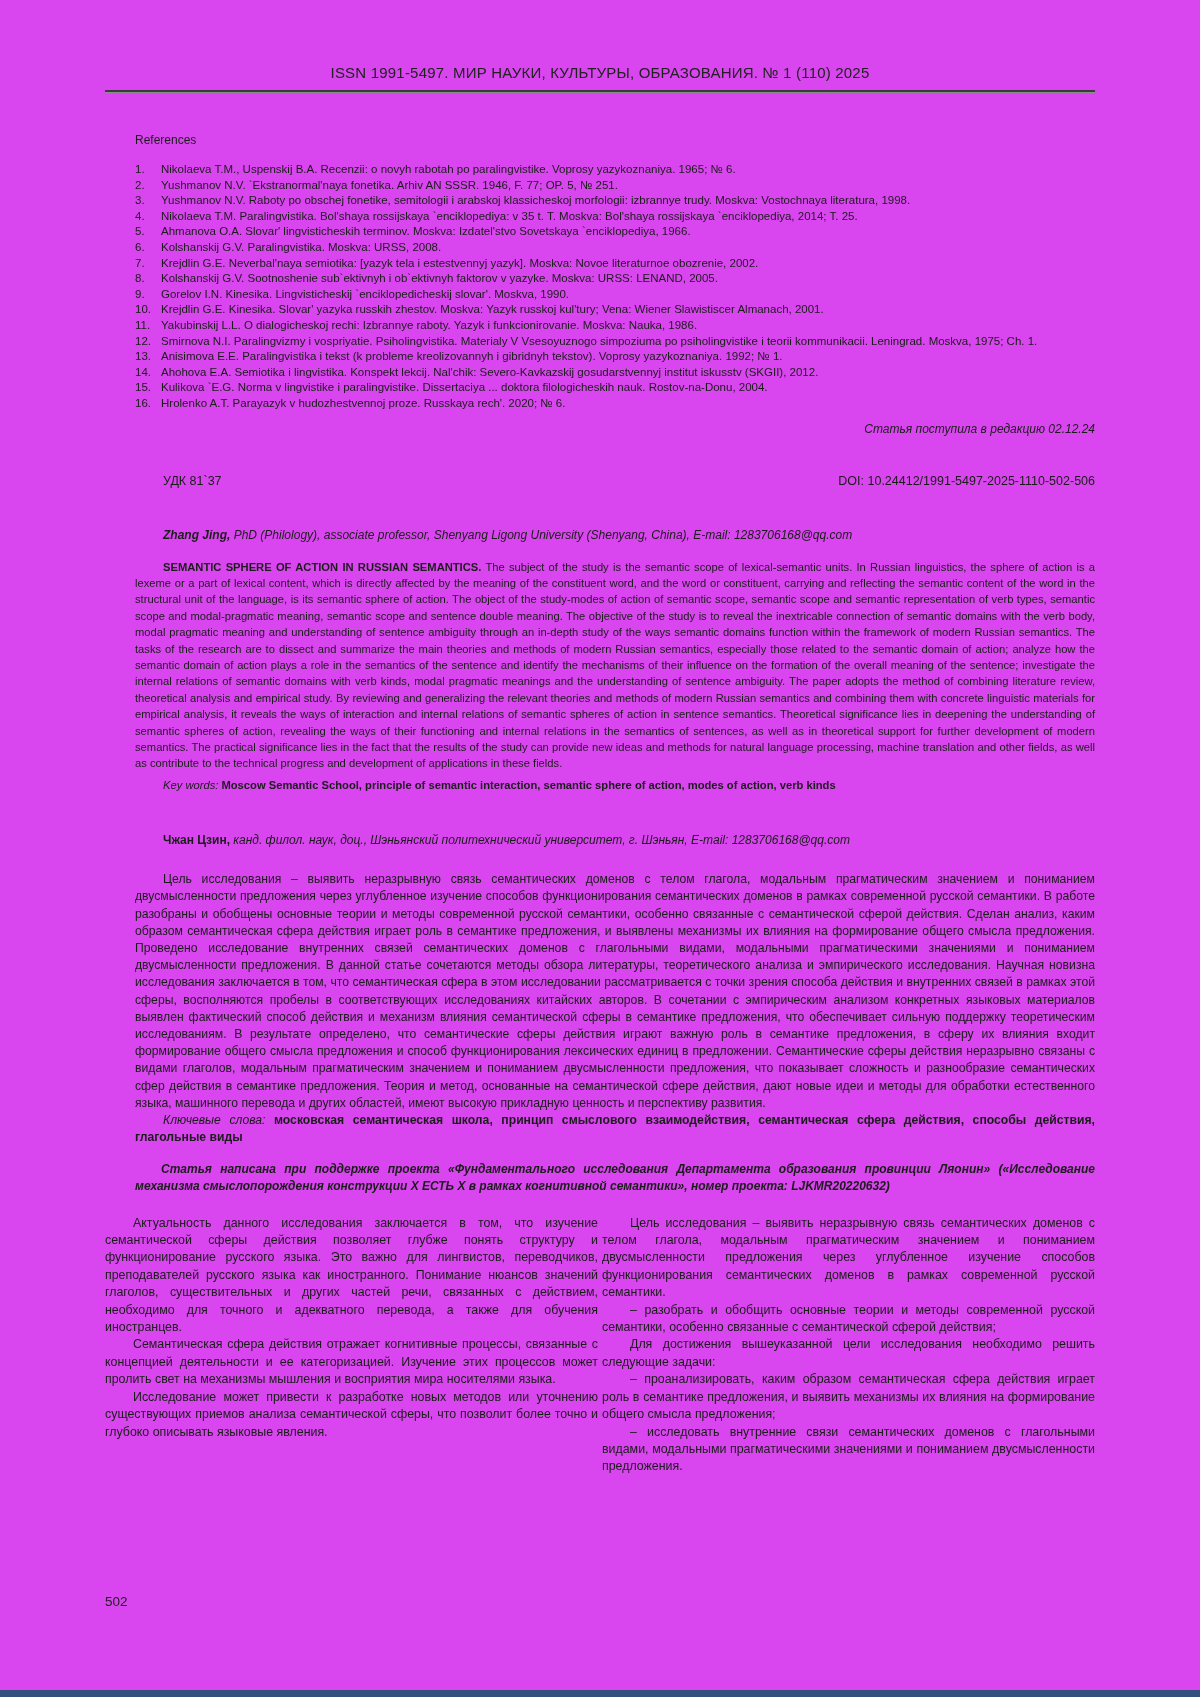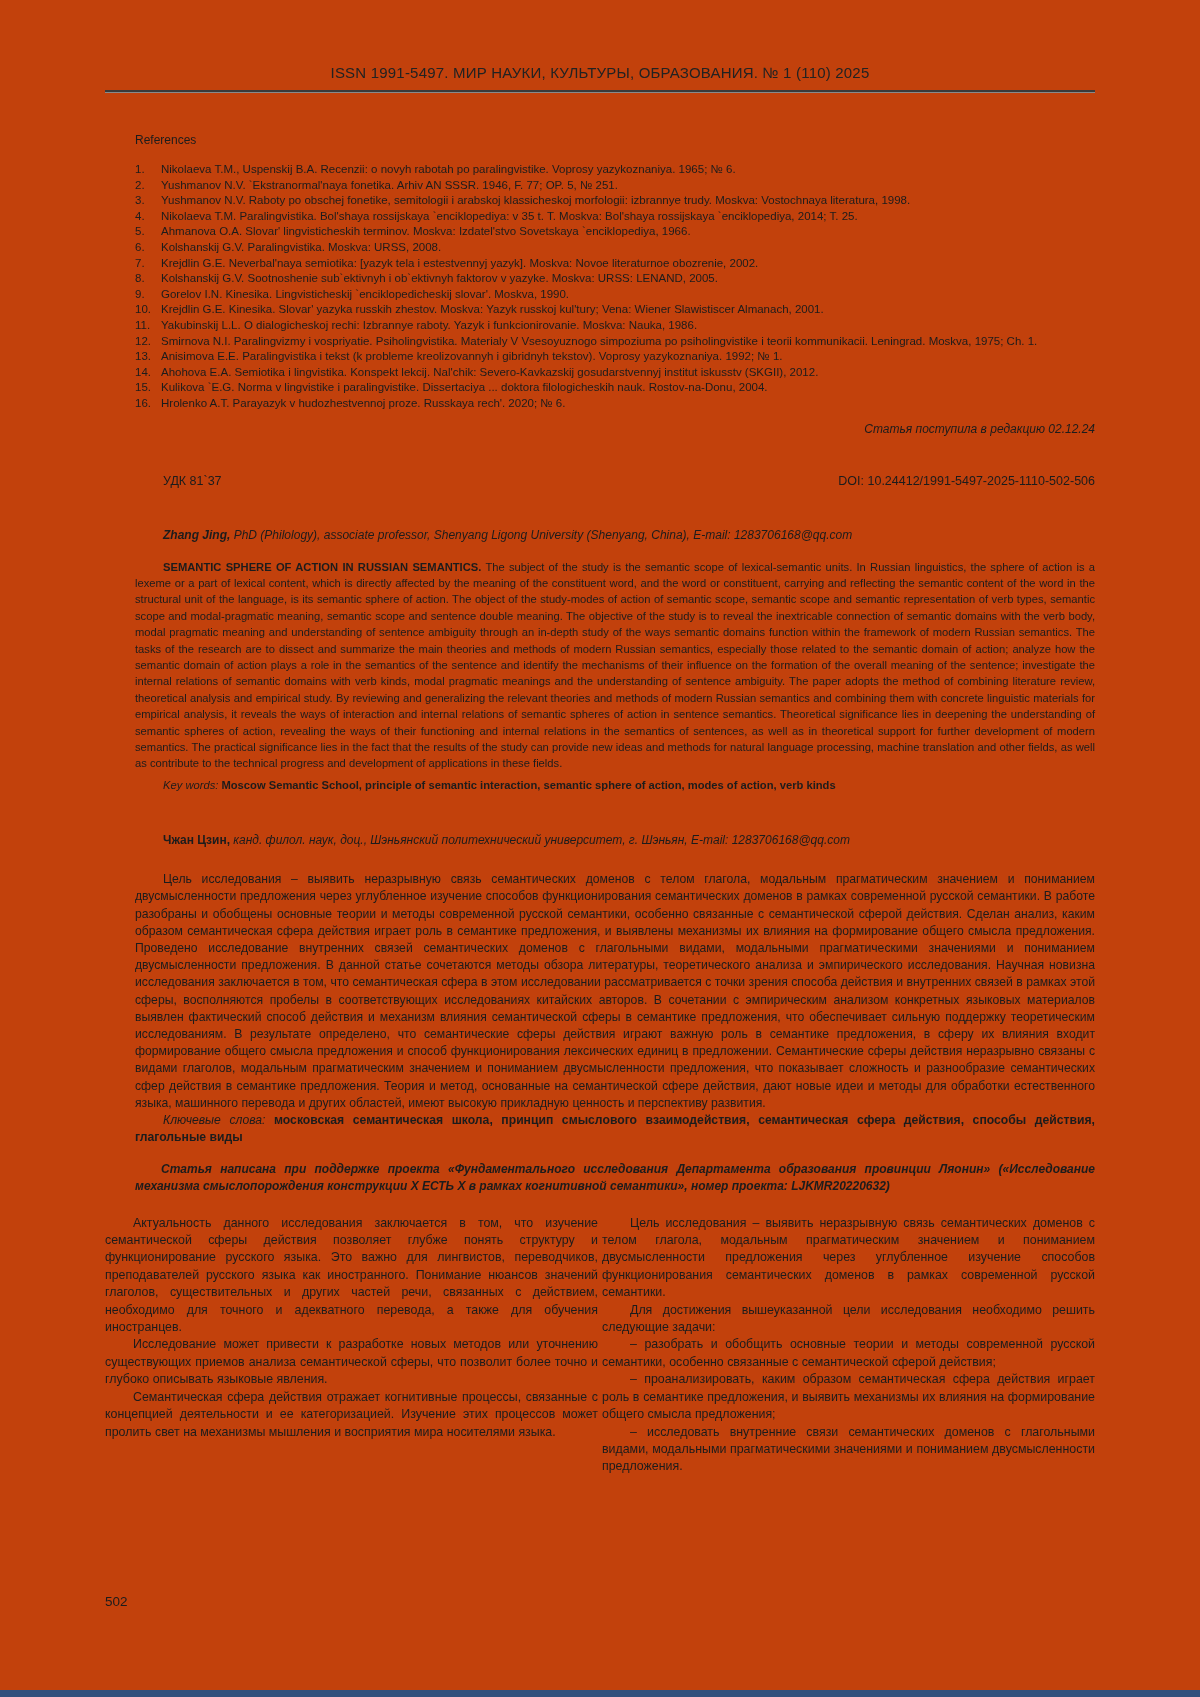--- a/index.html
+++ b/index.html
@@ -3,21 +3,21 @@
 <meta charset="utf-8">
 <style>
   * { margin: 0; padding: 0; box-sizing: border-box; }
   html, body { background: #e9e9e9; }
   body { font-family: "Liberation Sans", sans-serif; color: #1c1c1c; }
   .page {
     position: relative;
     width: 1200px;
     height: 1697px;
     margin: 0 auto;
-    background: #c2410c;
+    background: #d946ef;
     overflow: hidden;
   }
   .content { padding: 64px 105px 0 105px; }
 
   
   .journal-header {
     text-align: center;
     font-size: 15px;
     letter-spacing: 0.2px;
     color: #222;
@@ -253,27 +253,27 @@
 
       <div class="keywords-ru">
         <span class="kw-label">Ключевые слова: </span><span class="kw-text">московская семантическая школа, принцип смыслового взаимодействия, семантическая сфера действия, способы действия, глагольные виды</span>
       </div>
 
       <div class="funding-note">Статья написана при поддержке проекта «Фундаментального исследования Департамента образования провинции Ляонин» («Исследование механизма смыслопорождения конструкции Х ЕСТЬ Х в рамках когнитивной семантики», номер проекта: LJKMR20220632)</div>
 
       <div class="columns">
         <div class="column">
             <p>Актуальность данного исследования заключается в том, что изучение семантической сферы действия позволяет глубже понять структуру и функционирование русского языка. Это важно для лингвистов, переводчиков, преподавателей русского языка как иностранного. Понимание нюансов значений глаголов, существительных и других частей речи, связанных с действием, необходимо для точного и адекватного перевода, а также для обучения иностранцев.</p>
+            <p>Семантическая сфера действия отражает когнитивные процессы, связанные с концепцией деятельности и ее категоризацией. Изучение этих процессов может пролить свет на механизмы мышления и восприятия мира носителями языка.</p>
             <p>Исследование может привести к разработке новых методов или уточнению существующих приемов анализа семантической сферы, что позволит более точно и глубоко описывать языковые явления.</p>
-            <p>Семантическая сфера действия отражает когнитивные процессы, связанные с концепцией деятельности и ее категоризацией. Изучение этих процессов может пролить свет на механизмы мышления и восприятия мира носителями языка.</p>
           </div>
         <div class="column">
             <p>Цель исследования  – выявить неразрывную связь семантических доменов с телом глагола, модальным прагматическим значением и пониманием двусмысленности предложения через углубленное изучение способов функционирования семантических доменов в рамках современной русской семантики.</p>
+            <p>–  разобрать и обобщить основные теории и методы современной русской семантики, особенно связанные с семантической сферой действия;</p>
             <p>Для достижения вышеуказанной цели исследования необходимо решить следующие задачи:</p>
-            <p>–  разобрать и обобщить основные теории и методы современной русской семантики, особенно связанные с семантической сферой действия;</p>
             <p>–  проанализировать, каким образом семантическая сфера действия играет роль в семантике предложения, и выявить механизмы их влияния на формирование общего смысла предложения;</p>
             <p>–  исследовать внутренние связи семантических доменов с глагольными видами, модальными прагматическими значениями и пониманием двусмысленности предложения.</p>
           </div>
       </div>
     </div>
 
   </div>
 
   <div class="page-number">502</div>
   <div class="bottom-edge-bar"></div>

